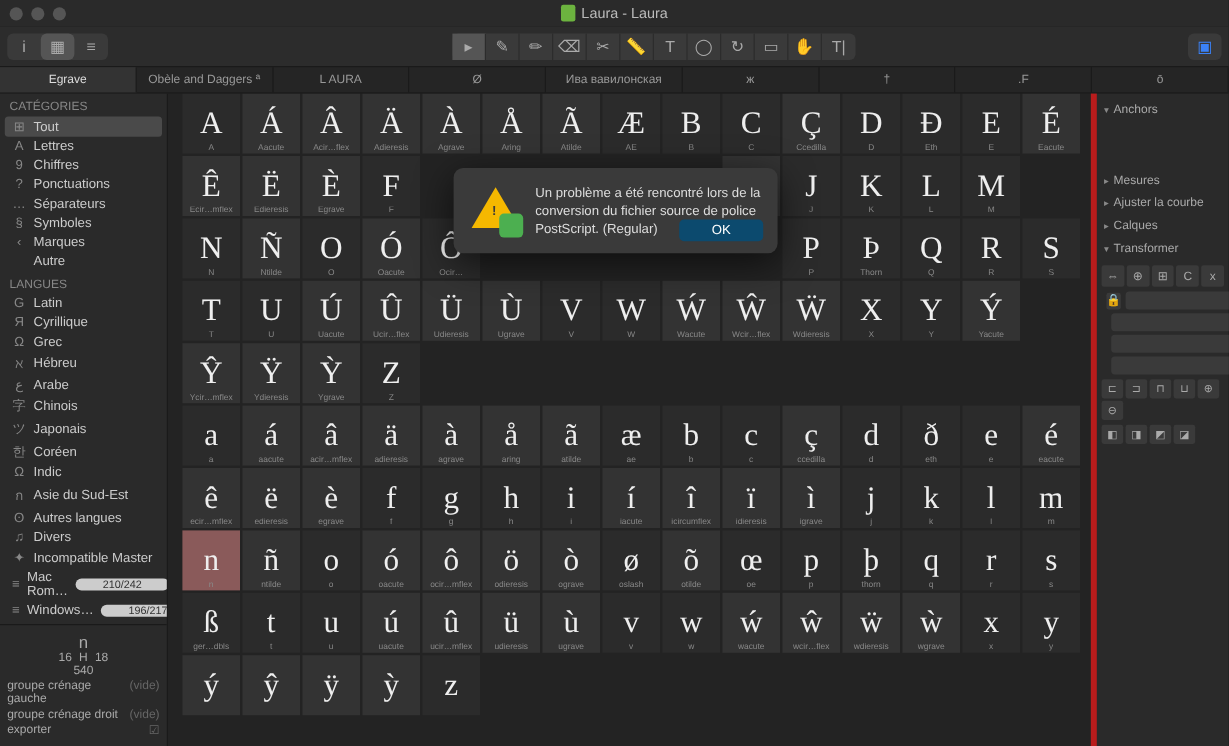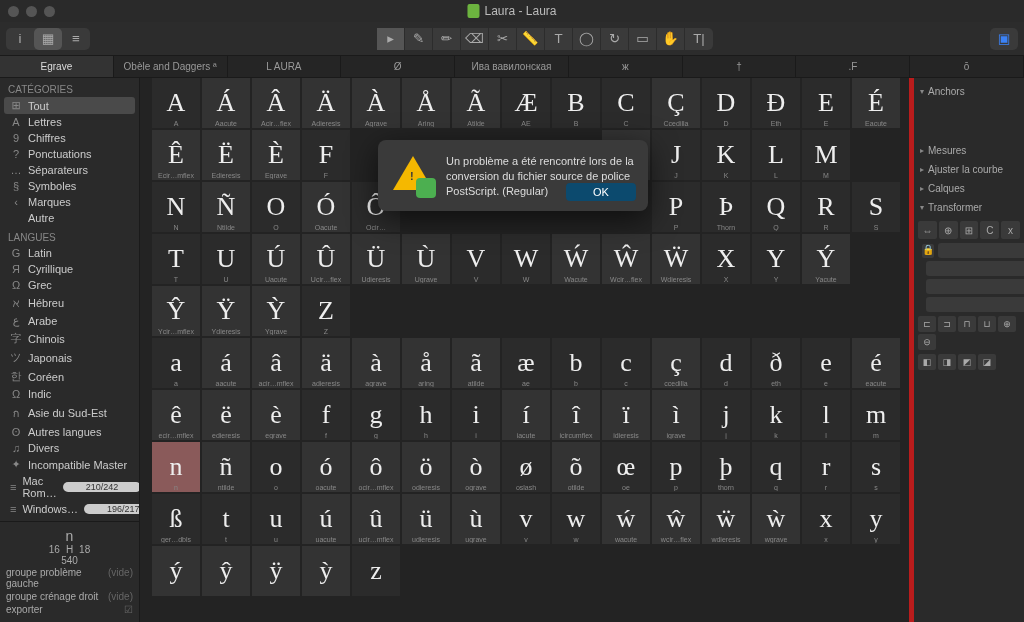--- a/index.html
+++ b/index.html
@@ -421,21 +421,21 @@
 
     <div class="info-panel">
       <div class="row" style="font-size:14px">n</div>
       <div class="row">
         <span>16</span>
         <span>H</span>
         <span>18</span>
       </div>
       <div class="row">540</div>
       <div class="kern">
-          <span>groupe problème gauche</span>
+          <span>groupe crénage gauche</span>
           <span class="v">(vide)</span>
         </div>
       <div class="kern">
           <span>groupe crénage droit</span>
           <span class="v">(vide)</span>
         </div>
       <div class="kern">
           <span>exporter</span>
           <span class="v">☑</span>
         </div>

